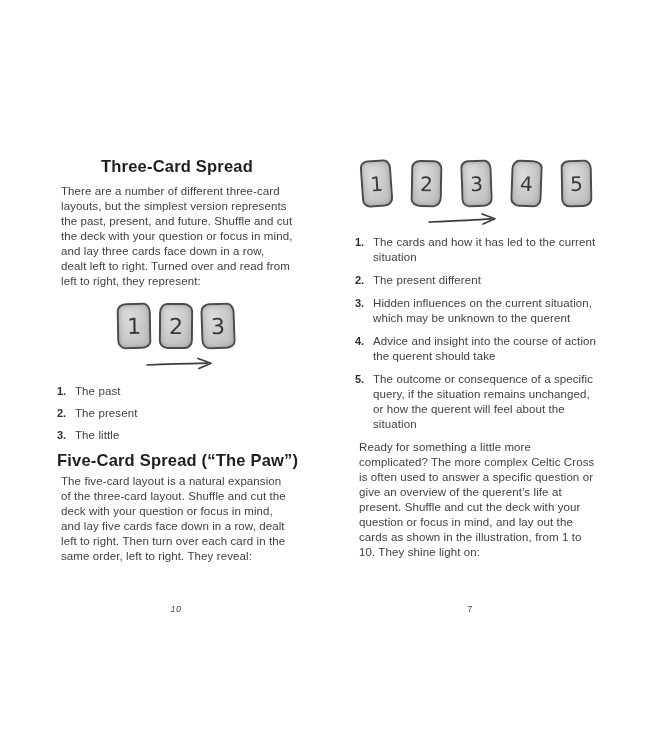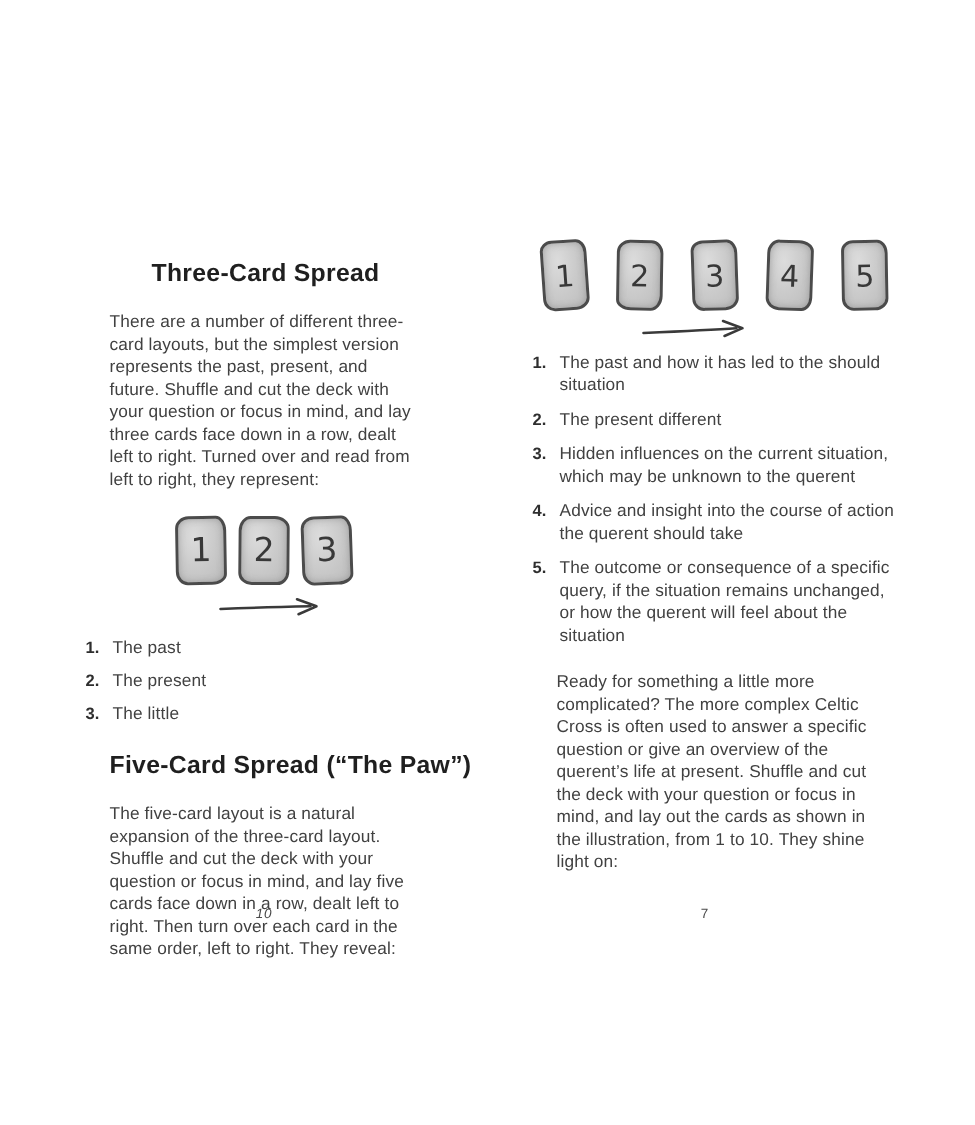--- a/index.html
+++ b/index.html
@@ -17,31 +17,31 @@
     color: #3f3f3f;
   }
   .page {
     position: absolute;
     top: 0;
   }
   .page.left  { left: 57px;  width: 240px; }
   .page.right { left: 355px; width: 248px; }
 
   h1.section-title, h2.section-title {
-    margin: 16px;
+    margin: 0;
     font-size: 16.5px;
     line-height: 20px;
     font-weight: bold;
     letter-spacing: 0.2px;
     color: #1f1f1f;
     text-align: center;
     white-space: nowrap;
   }
   p.body-text {
-    margin: 16px;
+    margin: 4px;
     font-size: 11.5px;
     line-height: 15px;
     letter-spacing: 0.1px;
     color: #414141;
   }
 
   
   .cards-row {
     display: flex;
     align-items: flex-start;
@@ -194,21 +194,21 @@
     <div class="arrow-wrap arrow-right">
       <svg width="72" height="14" viewBox="0 0 72 14">
         <path d="M2 10 C 24 9, 46 8, 64 6.8" stroke="#3a3a3a" stroke-width="1.7" fill="none" stroke-linecap="round"></path>
         <path d="M55 2 L 68 6.8 L 56 12" stroke="#3a3a3a" stroke-width="1.7" fill="none" stroke-linecap="round" stroke-linejoin="round"></path>
       </svg>
     </div>
 
     <div class="num-list tight right-list">
       <div class="list-item">
         <span class="num">1.</span>
-        <span class="txt">The past and how it has led to the should situation</span>
+        <span class="txt">The cards and how it has led to the current situation</span>
       </div>
       <div class="list-item">
         <span class="num">2.</span>
         <span class="txt">The present different</span>
       </div>
       <div class="list-item">
         <span class="num">3.</span>
         <span class="txt">Hidden influences on the current situation, which may be unknown to the querent</span>
       </div>
       <div class="list-item">

